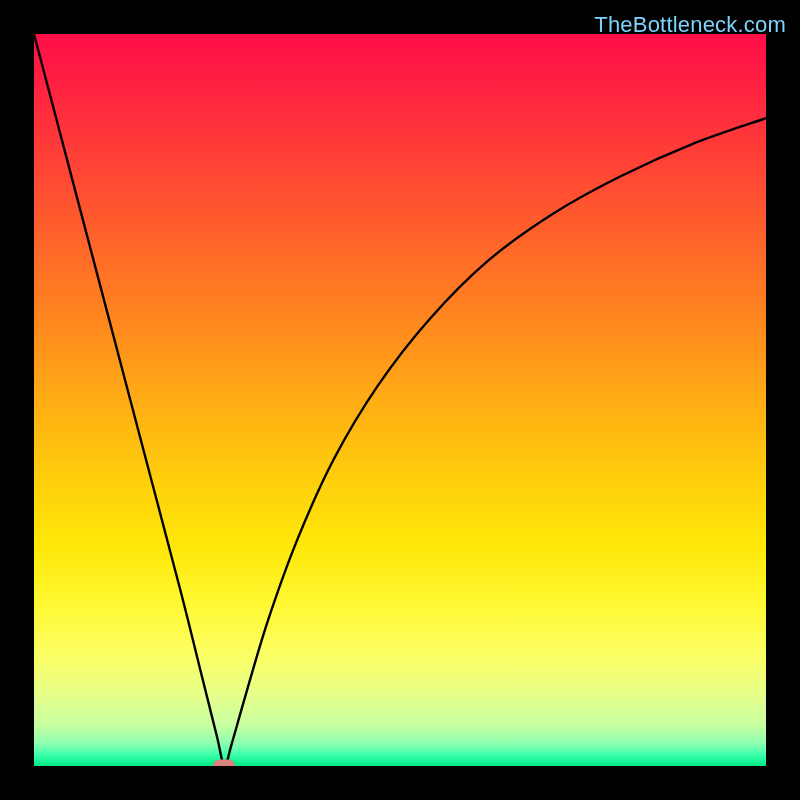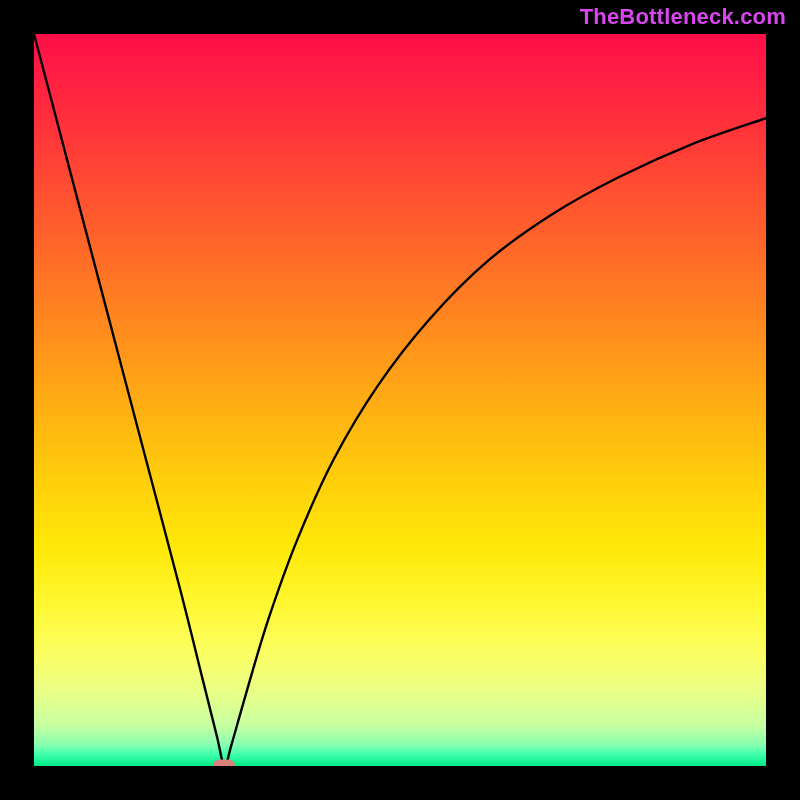--- a/index.html
+++ b/index.html
@@ -12,25 +12,25 @@
     font-family: Arial, Helvetica, sans-serif;
   }
   .outer {
     position: relative;
     width: 800px;
     height: 800px;
     background: #000;
   }
   .watermark {
     position: absolute;
-    top: 4px;
+    top: 12px;
     right: 14px;
-    color: #d946ef;
+    color: #7dd3fc;
     font-size: 22px;
-    font-weight: 700;
+    font-weight: 400;
     letter-spacing: 0.2px;
     z-index: 5;
     user-select: none;
   }
   .plot-area {
     position: absolute;
     left: 34px;
     top: 34px;
     width: 732px;
     height: 732px;

